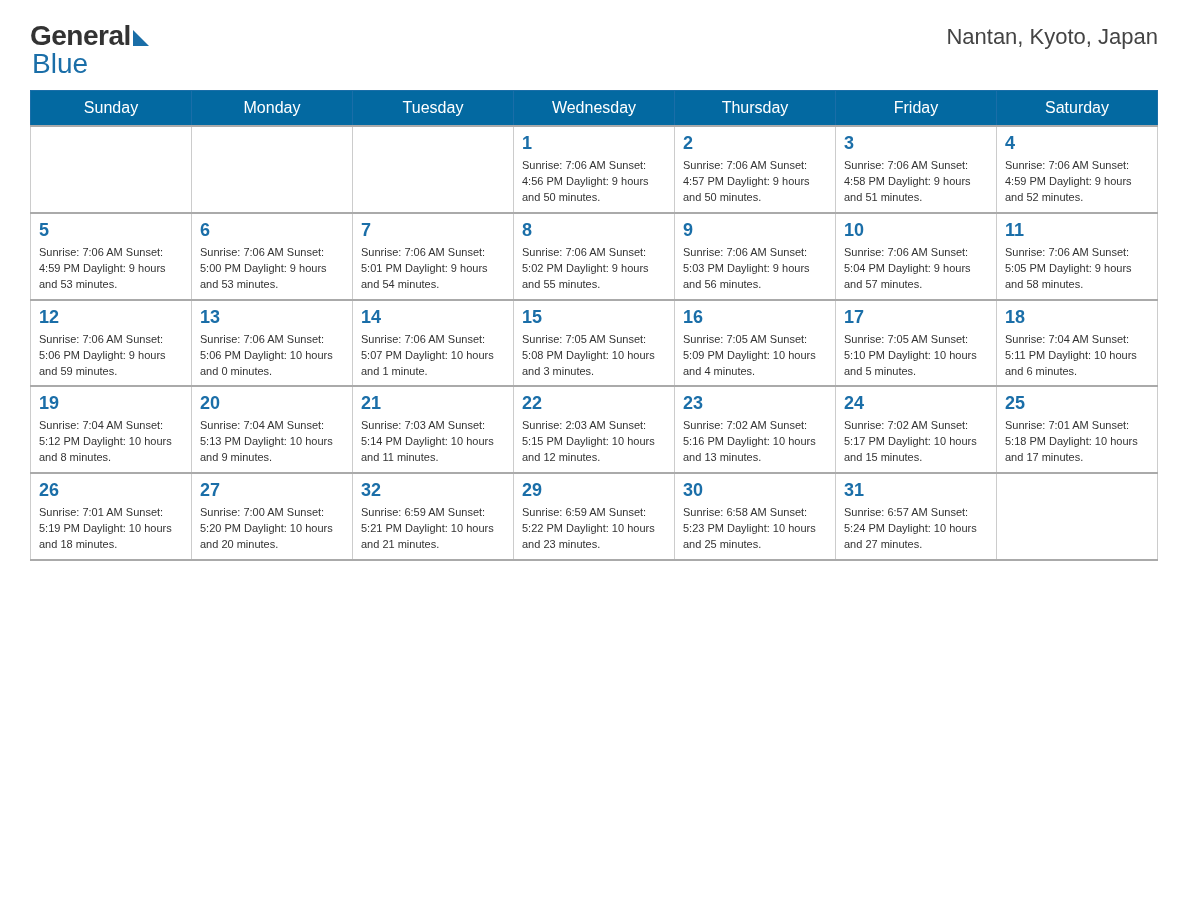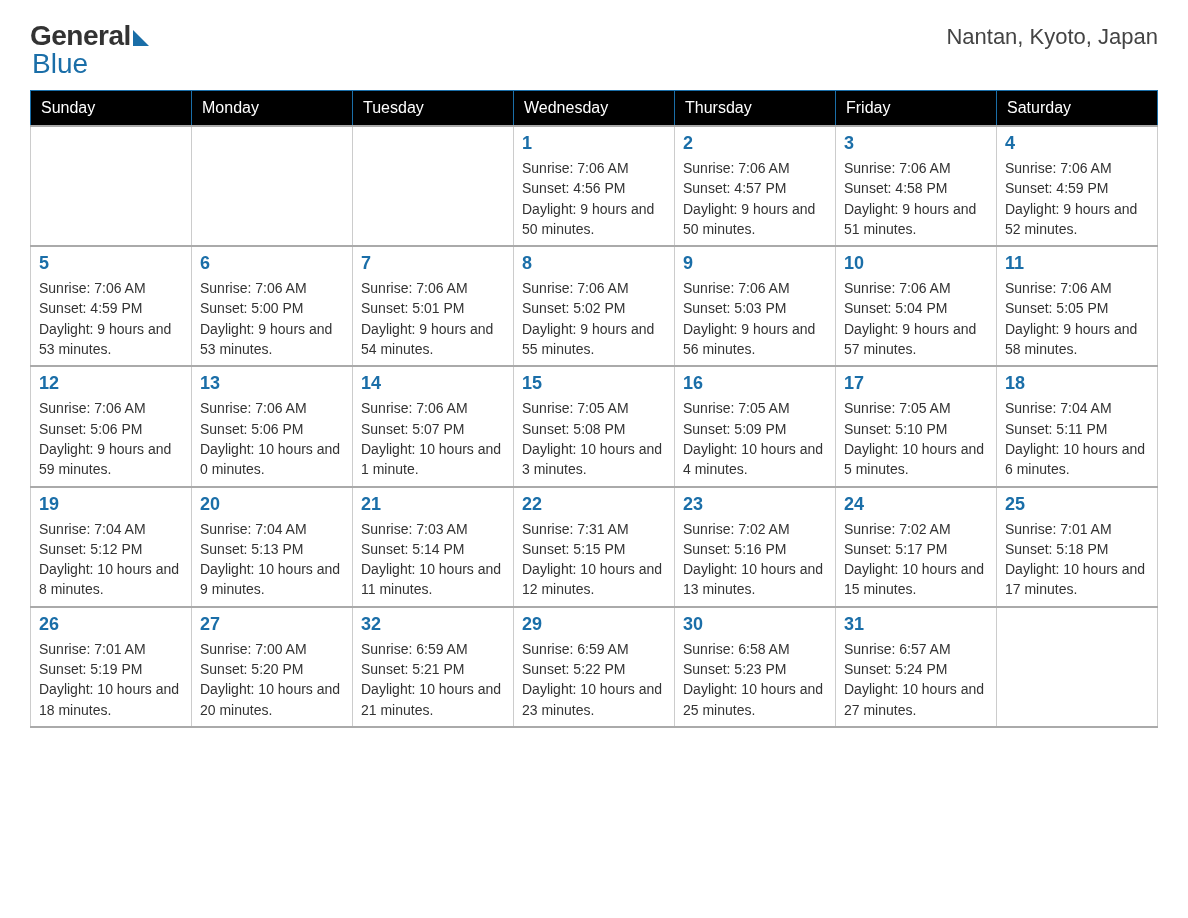--- a/index.html
+++ b/index.html
@@ -61,46 +61,46 @@
       font-size: 22px;
       color: #444;
       margin-top: 4px;
     }
     .calendar {
       width: 100%;
       border-collapse: collapse;
       margin-top: 10px;
     }
     .calendar th {
-      background-color: #000000;
+      background-color: #0369a1;
       color: #fff;
       font-size: 16px;
       font-weight: normal;
       padding: 8px 10px;
-      text-align: left;
+      text-align: center;
       border: 1px solid #1a6ea8;
     }
     .calendar td {
       vertical-align: top;
       border: 1px solid #ccc;
       padding: 6px 8px;
       width: 14.28%;
       min-height: 100px;
       font-size: 13px;
       color: #333;
     }
     .day-num {
       font-size: 18px;
       font-weight: bold;
       color: #1a6ea8;
       display: block;
       margin-bottom: 4px;
     }
     .day-info {
-      font-size: 14px;
+      font-size: 11px;
       line-height: 1.45;
       color: #333;
     }
     .empty-cell {
       background: #fff;
     }
     .calendar tr {
       border-bottom: 2px solid #aaa;
     }
   </style>
@@ -285,21 +285,21 @@
         </td>
         <td>
           <span class="day-num">21</span>
           <div class="day-info">Sunrise: 7:03 AM
 Sunset: 5:14 PM
 Daylight: 10 hours
 and 11 minutes.</div>
         </td>
         <td>
           <span class="day-num">22</span>
-          <div class="day-info">Sunrise: 7:31 AM
+          <div class="day-info">Sunrise: 2:03 AM
 Sunset: 5:15 PM
 Daylight: 10 hours
 and 12 minutes.</div>
         </td>
         <td>
           <span class="day-num">23</span>
           <div class="day-info">Sunrise: 7:02 AM
 Sunset: 5:16 PM
 Daylight: 10 hours
 and 13 minutes.</div>

